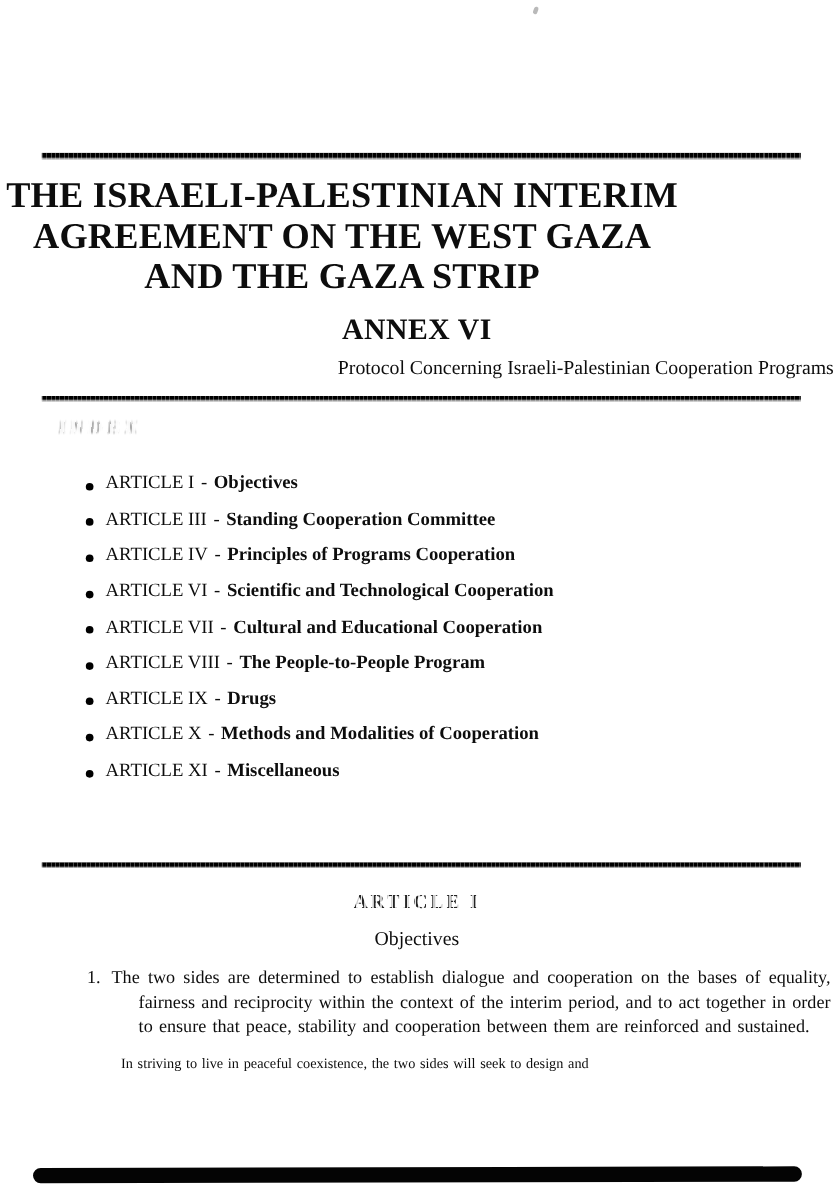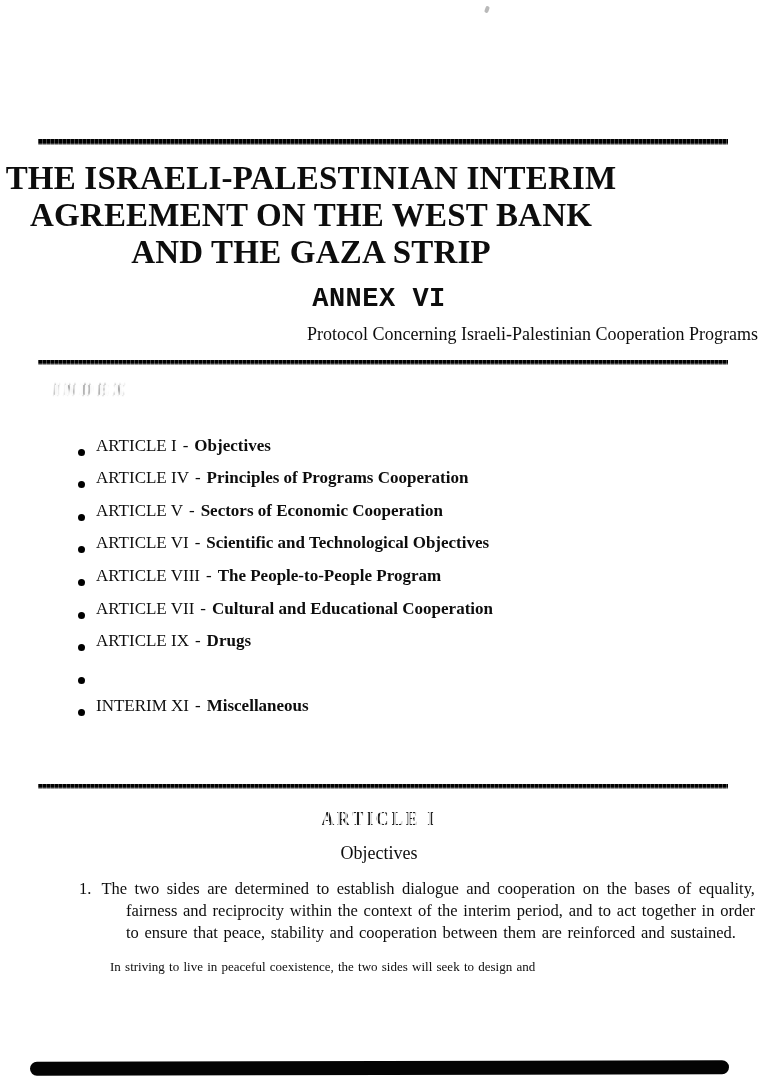--- a/index.html
+++ b/index.html
@@ -18,32 +18,32 @@
       linear-gradient(180deg,#000 0 60%, #333 60% 80%, #9a9a9a 80% 100%);
   }
   .rule-top{top:139px;height:6px;}
   .rule-mid{top:360px;}
   .rule-bottom{top:784px;}
   
   .doc-title{position:absolute;top:160px;left:0;width:622px;margin:0;text-align:center;
     font-size:33px;font-weight:700;line-height:37px;letter-spacing:.2px;}
   .title-line{display:block;}
   .annex{position:absolute;top:284px;left:0;width:758px;text-align:center;
-    font-size:27px;font-weight:700;letter-spacing:.5px;font-family:Liberation Mono, monospace;}
+    font-size:27px;font-weight:700;letter-spacing:.5px;}
   .subtitle{position:absolute;top:324px;left:0;width:758px;text-align:right;font-size:18px;}
   
   .margin-note{
     position:absolute;left:53px;top:381px;font-size:16px;font-weight:700;letter-spacing:5px;
     color:#222;opacity:.5;filter:blur(1px);transform:skewX(-6deg);
     -webkit-mask-image:repeating-linear-gradient(90deg,#000 0 2px,rgba(0,0,0,.1) 2px 5px);
     mask-image:repeating-linear-gradient(90deg,#000 0 2px,rgba(0,0,0,.1) 2px 5px);
   }
   
   .toc{position:absolute;top:423px;left:78px;margin:0;padding:0;list-style:none;width:640px;}
-  .toc-item{display:flex;align-items:flex-end;height:32.6px;font-size:17px;line-height:20px;}
+  .toc-item{display:flex;align-items:center;height:32.6px;font-size:17px;line-height:20px;}
   .bullet{width:7px;height:7px;background:#000;border-radius:50%;margin-top:6px;margin-right:11px;flex-shrink:0;}
   .toc-sep{margin:0 6px;}
   .toc-title{font-weight:700;}
   
   .article-heading{
     position:absolute;top:809px;left:0;width:758px;text-align:center;
     font-size:18px;font-weight:700;letter-spacing:2.5px;color:#000;opacity:.85;filter:blur(.4px);
     -webkit-mask-image:repeating-linear-gradient(90deg,#000 0 2px,rgba(0,0,0,.25) 2px 4px,#000 4px 6px,rgba(0,0,0,.12) 6px 7px);
     mask-image:repeating-linear-gradient(90deg,#000 0 2px,rgba(0,0,0,.25) 2px 4px,#000 4px 6px,rgba(0,0,0,.12) 6px 7px);
   }
@@ -61,21 +61,21 @@
 <body>
 
 <div id="page">
 
   <div class="speck"></div>
 
   <div class="rule rule-top"></div>
 
   <h1 class="doc-title">
     <span class="title-line">THE ISRAELI-PALESTINIAN INTERIM</span>
-    <span class="title-line">AGREEMENT ON THE WEST BANK</span>
+    <span class="title-line">AGREEMENT ON THE WEST GAZA</span>
     <span class="title-line">AND THE GAZA STRIP</span>
   </h1>
 
   <div class="annex">ANNEX VI</div>
 
   <div class="subtitle">Protocol Concerning Israeli-Palestinian Cooperation Programs</div>
 
   <div class="rule rule-mid"></div>
 
   <div class="margin-note">INDEX</div>
@@ -83,60 +83,63 @@
   <ul class="toc">
       <li class="toc-item">
       <span class="bullet"></span>
       <span class="toc-text">
         <span class="toc-article">ARTICLE I</span><span class="toc-sep">-</span><span class="toc-title">Objectives</span>
       </span>
     </li>
       <li class="toc-item">
       <span class="bullet"></span>
       <span class="toc-text">
+        <span class="toc-article">ARTICLE III</span><span class="toc-sep">-</span><span class="toc-title">Standing Cooperation Committee</span>
+      </span>
+    </li>
+      <li class="toc-item">
+      <span class="bullet"></span>
+      <span class="toc-text">
         <span class="toc-article">ARTICLE IV</span><span class="toc-sep">-</span><span class="toc-title">Principles of Programs Cooperation</span>
       </span>
     </li>
       <li class="toc-item">
       <span class="bullet"></span>
       <span class="toc-text">
-        <span class="toc-article">ARTICLE V</span><span class="toc-sep">-</span><span class="toc-title">Sectors of Economic Cooperation</span>
+        <span class="toc-article">ARTICLE VI</span><span class="toc-sep">-</span><span class="toc-title">Scientific and Technological Cooperation</span>
       </span>
     </li>
       <li class="toc-item">
       <span class="bullet"></span>
       <span class="toc-text">
-        <span class="toc-article">ARTICLE VI</span><span class="toc-sep">-</span><span class="toc-title">Scientific and Technological Objectives</span>
+        <span class="toc-article">ARTICLE VII</span><span class="toc-sep">-</span><span class="toc-title">Cultural and Educational Cooperation</span>
       </span>
     </li>
       <li class="toc-item">
       <span class="bullet"></span>
       <span class="toc-text">
         <span class="toc-article">ARTICLE VIII</span><span class="toc-sep">-</span><span class="toc-title">The People-to-People Program</span>
       </span>
     </li>
       <li class="toc-item">
       <span class="bullet"></span>
       <span class="toc-text">
-        <span class="toc-article">ARTICLE VII</span><span class="toc-sep">-</span><span class="toc-title">Cultural and Educational Cooperation</span>
+        <span class="toc-article">ARTICLE IX</span><span class="toc-sep">-</span><span class="toc-title">Drugs</span>
       </span>
     </li>
       <li class="toc-item">
       <span class="bullet"></span>
       <span class="toc-text">
-        <span class="toc-article">ARTICLE IX</span><span class="toc-sep">-</span><span class="toc-title">Drugs</span>
+        <span class="toc-article">ARTICLE X</span><span class="toc-sep">-</span><span class="toc-title">Methods and Modalities of Cooperation</span>
       </span>
     </li>
       <li class="toc-item">
       <span class="bullet"></span>
-    </li>
-      <li class="toc-item">
-      <span class="bullet"></span>
       <span class="toc-text">
-        <span class="toc-article">INTERIM XI</span><span class="toc-sep">-</span><span class="toc-title">Miscellaneous</span>
+        <span class="toc-article">ARTICLE XI</span><span class="toc-sep">-</span><span class="toc-title">Miscellaneous</span>
       </span>
     </li>
     </ul>
 
   <div class="rule rule-bottom"></div>
 
   <div class="article-heading">ARTICLE I</div>
 
   <div class="article-subheading">Objectives</div>
 

